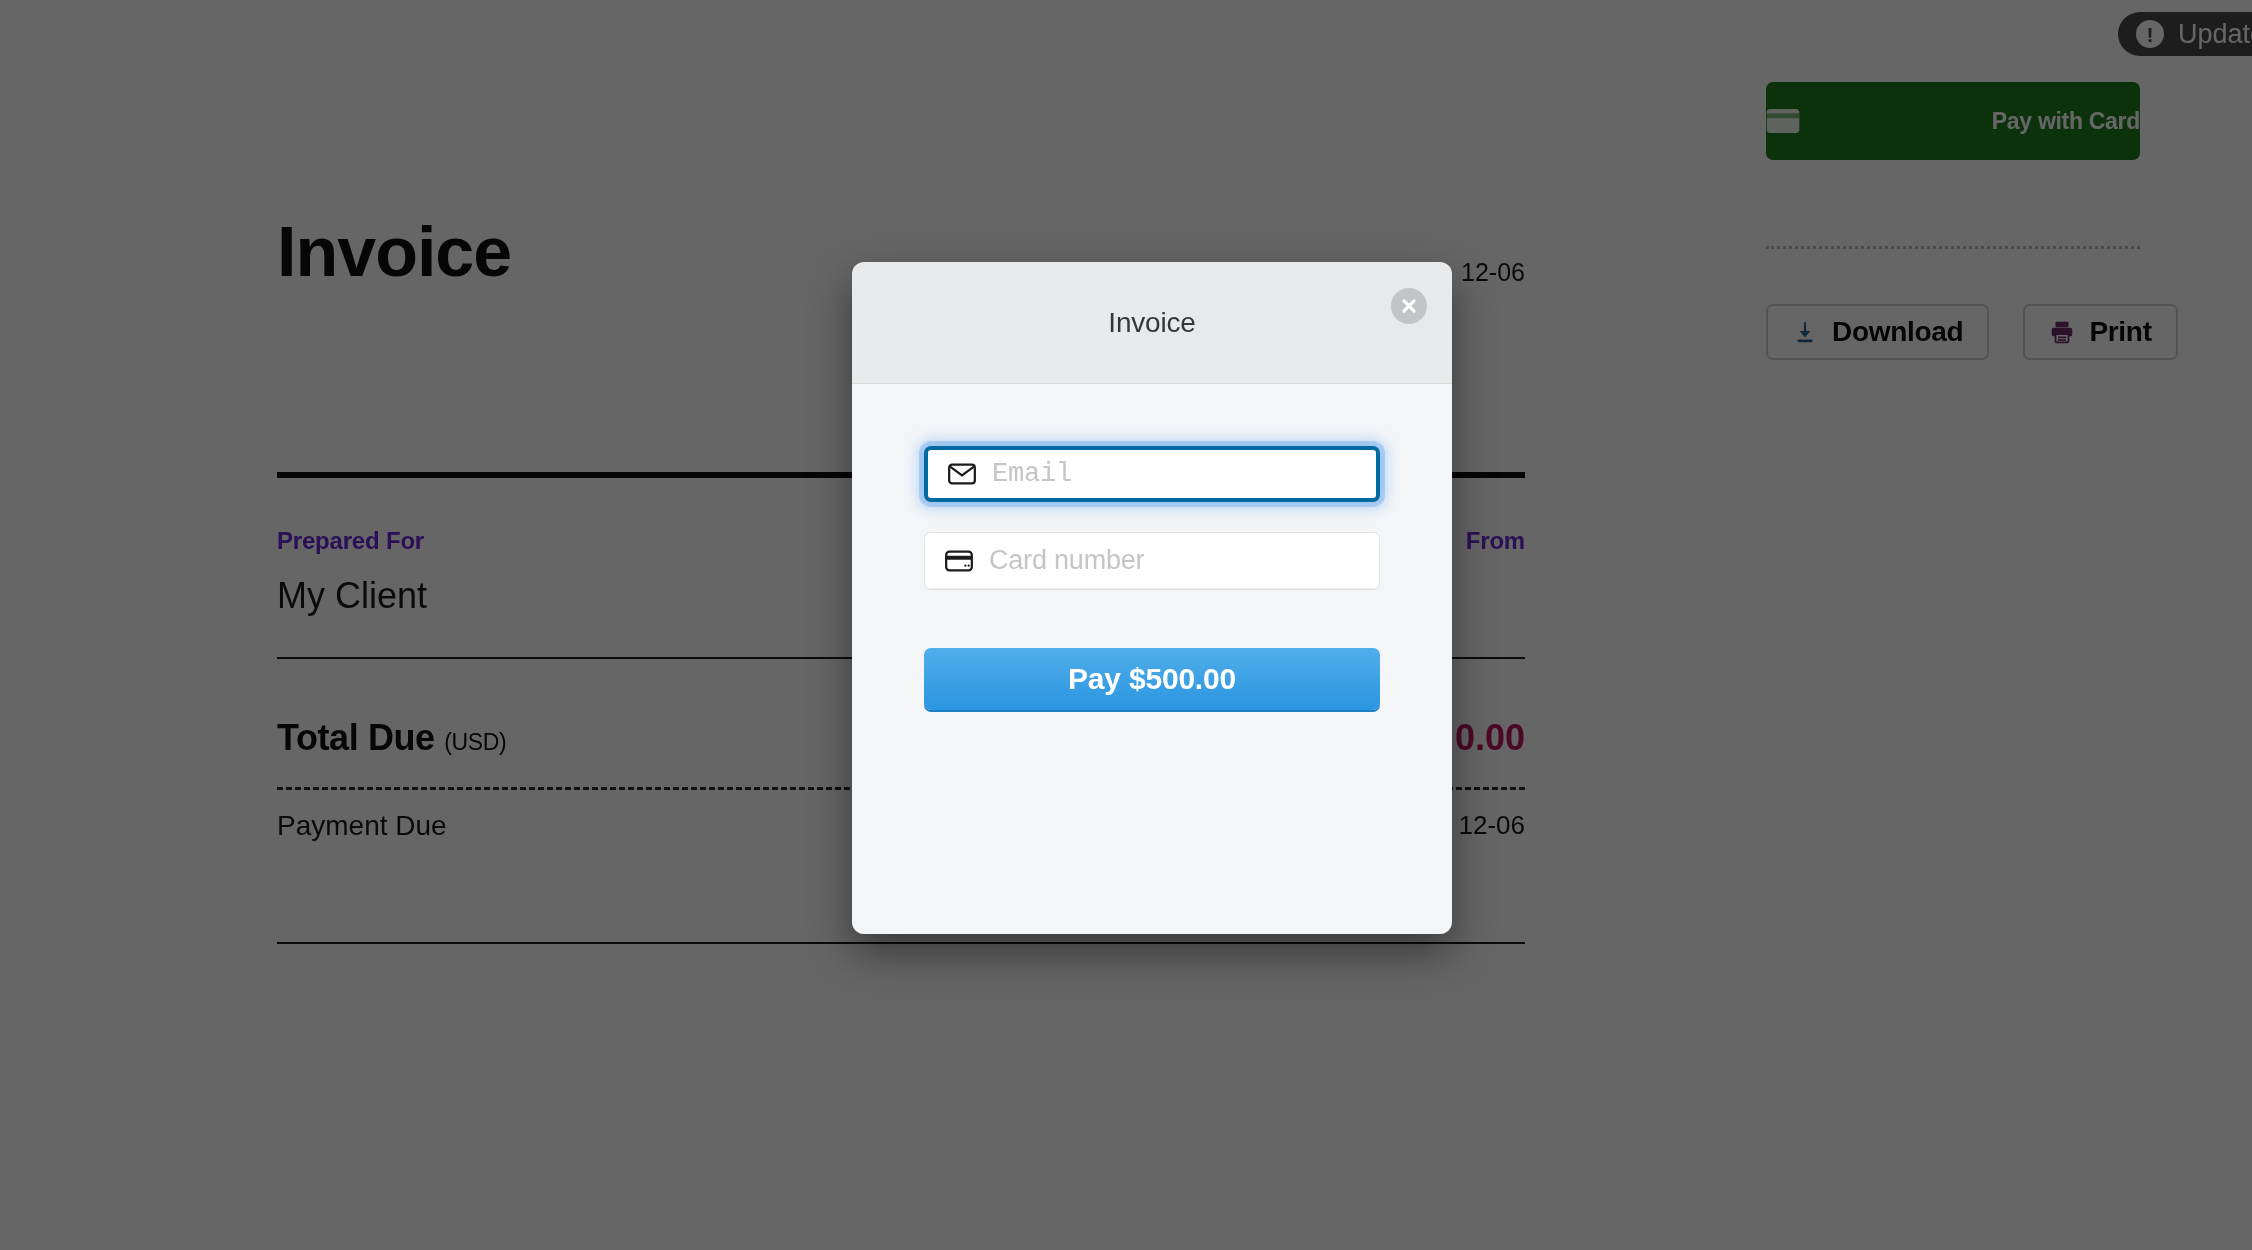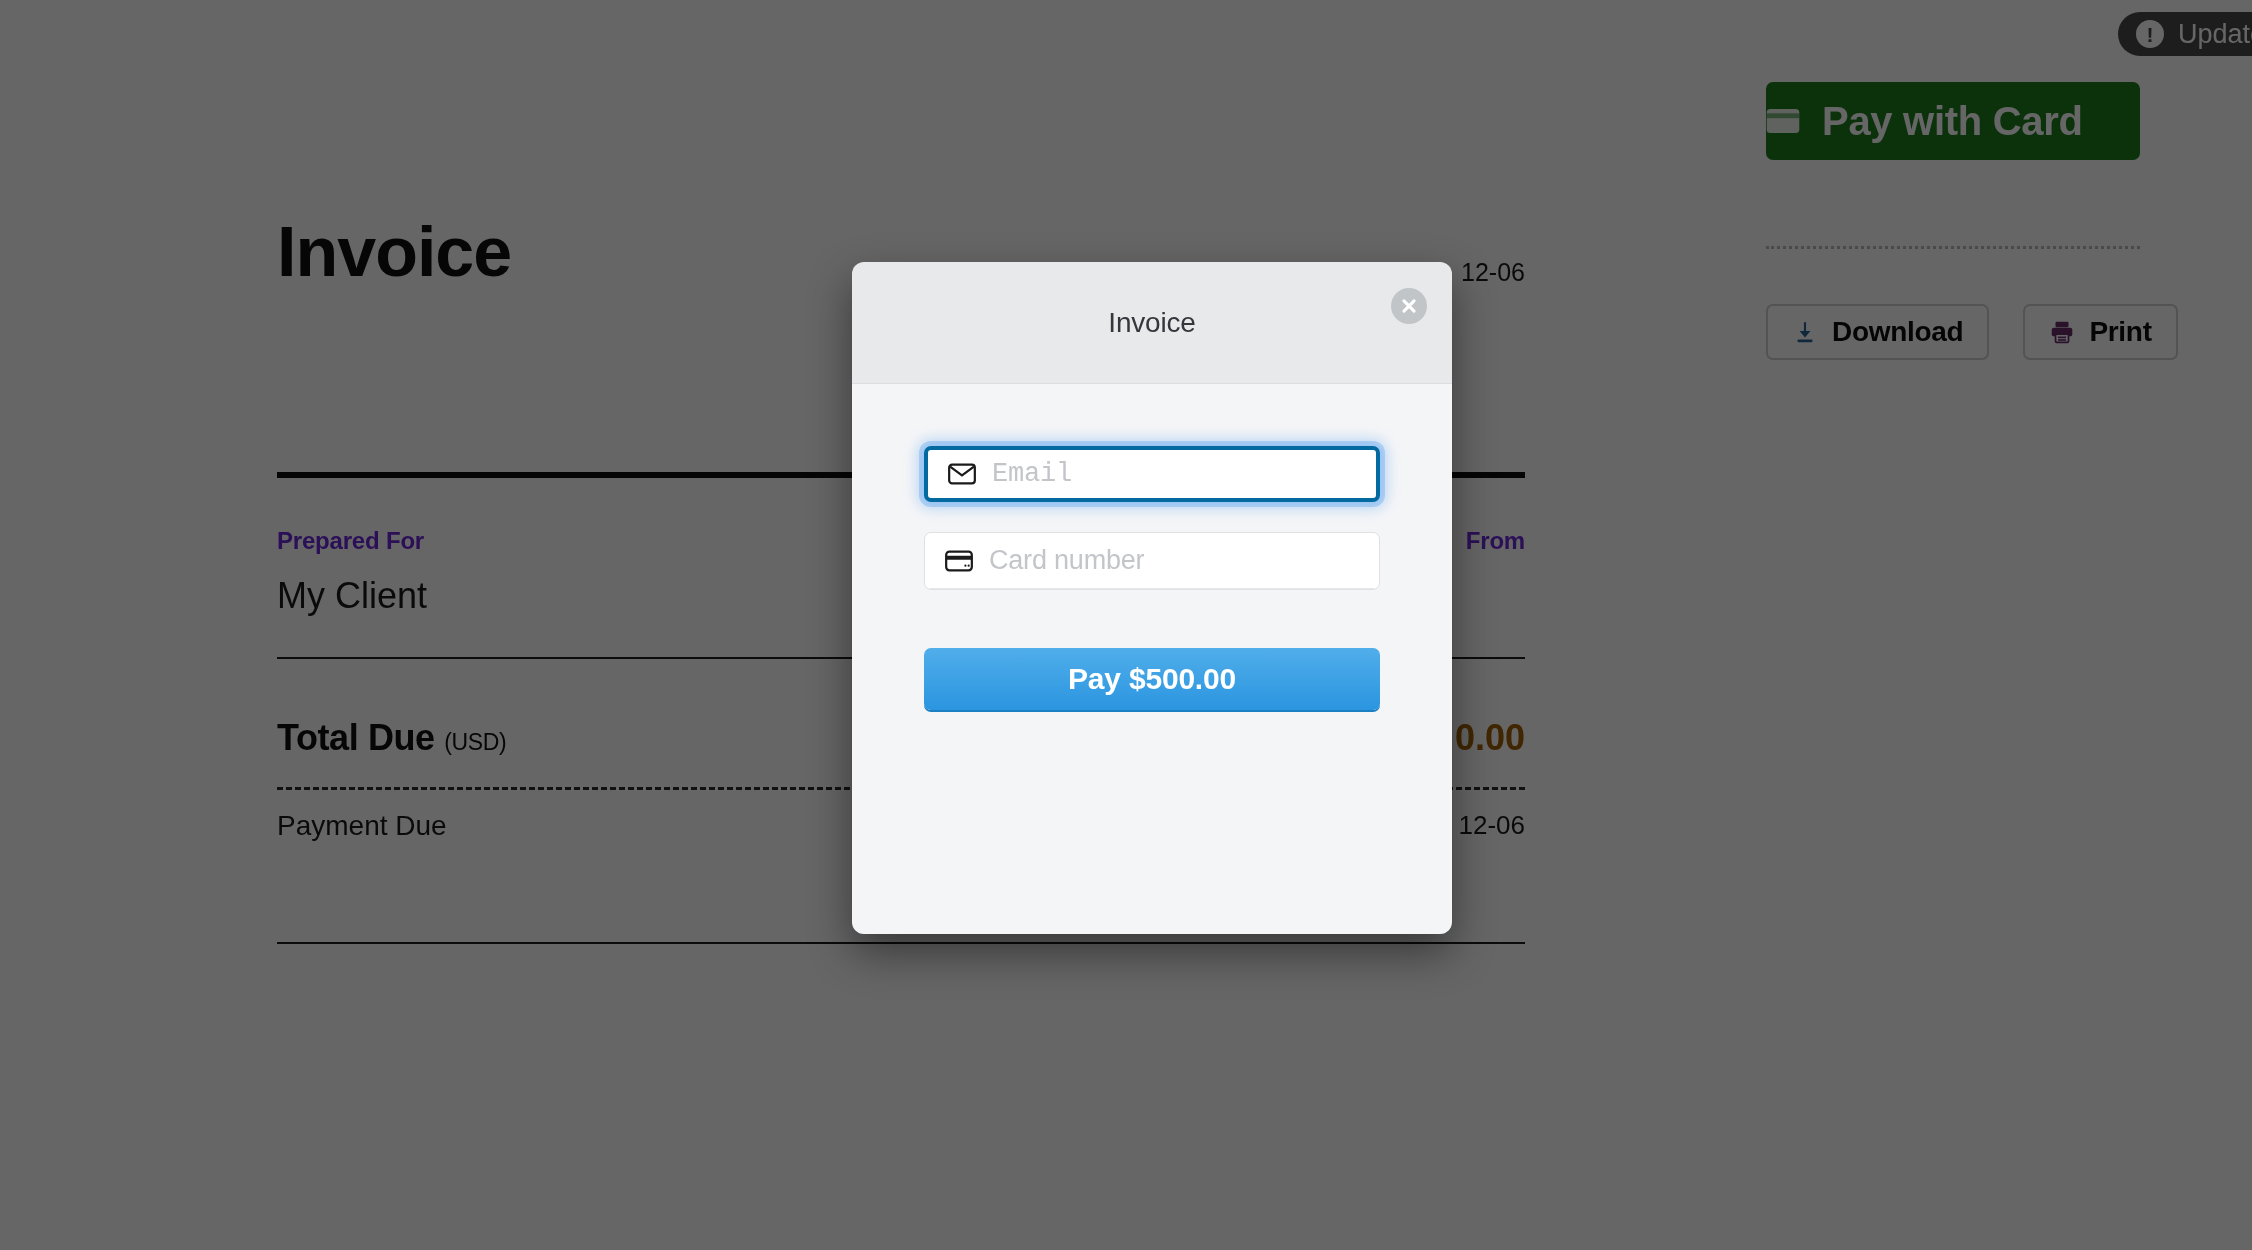--- a/index.html
+++ b/index.html
@@ -105,21 +105,21 @@
     color: #111111;
     letter-spacing: -0.4px;
   }
   .total-label .cur {
     font-size: 23px;
     font-weight: normal;
   }
   .total-amount {
     font-size: 36px;
     font-weight: bold;
-    color: #a16207;
+    color: #be185d;
   }
 
   .rule-dashed {
     position: absolute;
     left: 145px;
     right: 145px;
     top: 705px;
     border-top: 3px dashed #2b2b2b;
   }
 
@@ -146,29 +146,29 @@
   .rail {
     position: absolute;
     left: 1766px;
     top: 82px;
     width: 374px;
   }
 
   .pay-card-btn {
     display: flex;
     align-items: center;
-    justify-content: flex-start;
+    justify-content: space-between;
     gap: 22px;
     width: 374px;
     height: 78px;
     background: #1e7e1e;
     border-radius: 7px;
     border: none;
     color: #ffffff;
-    font-size: 40px;
+    font-size: 23px;
     font-weight: bold;
     letter-spacing: -0.3px;
     cursor: pointer;
   }
 
   .rail-divider {
     margin-top: 86px;
     border-top: 3px dotted #b9b9b9;
   }
 

